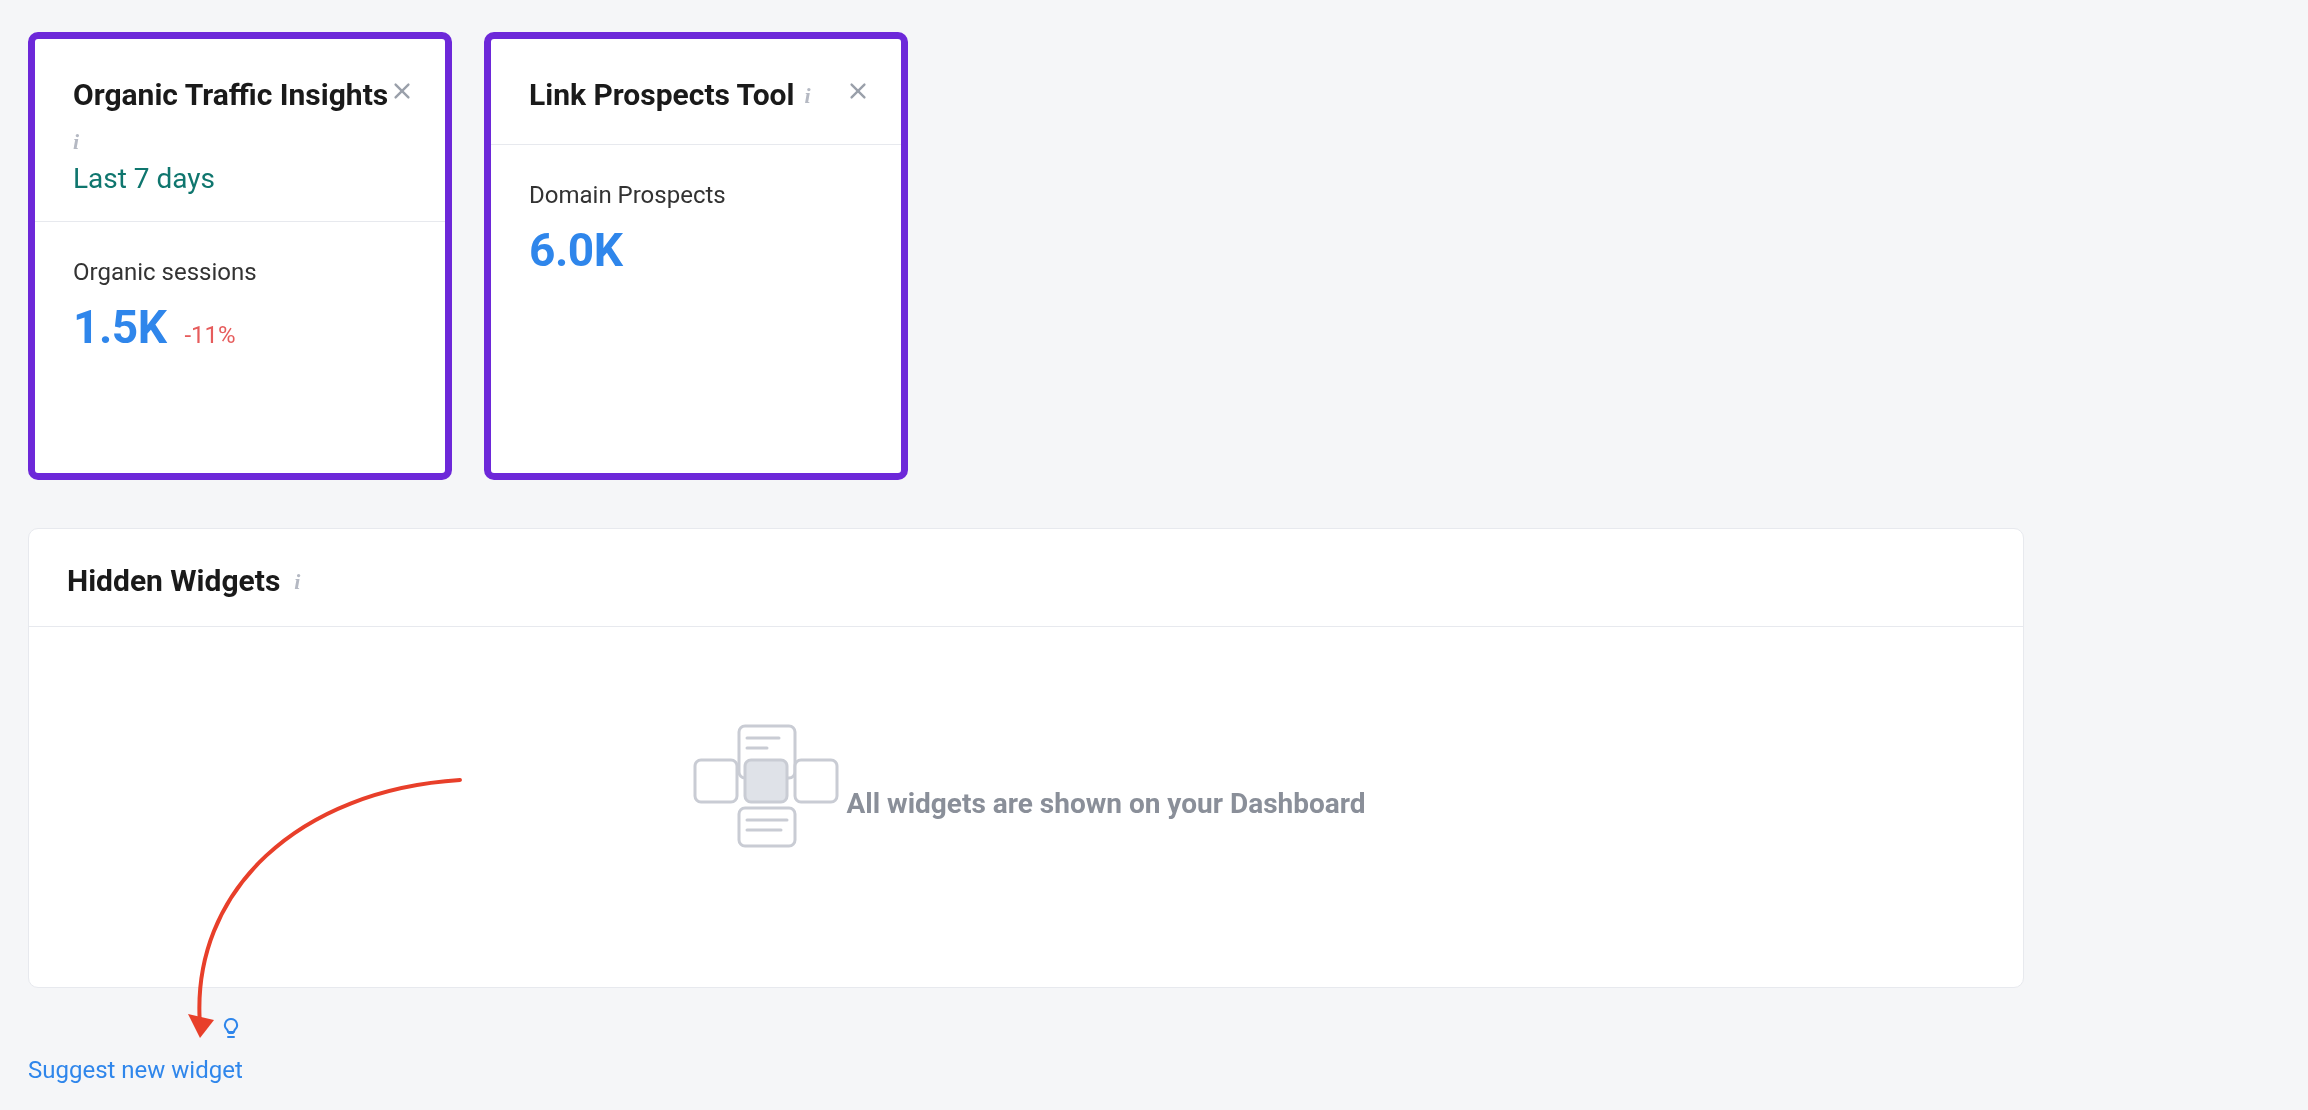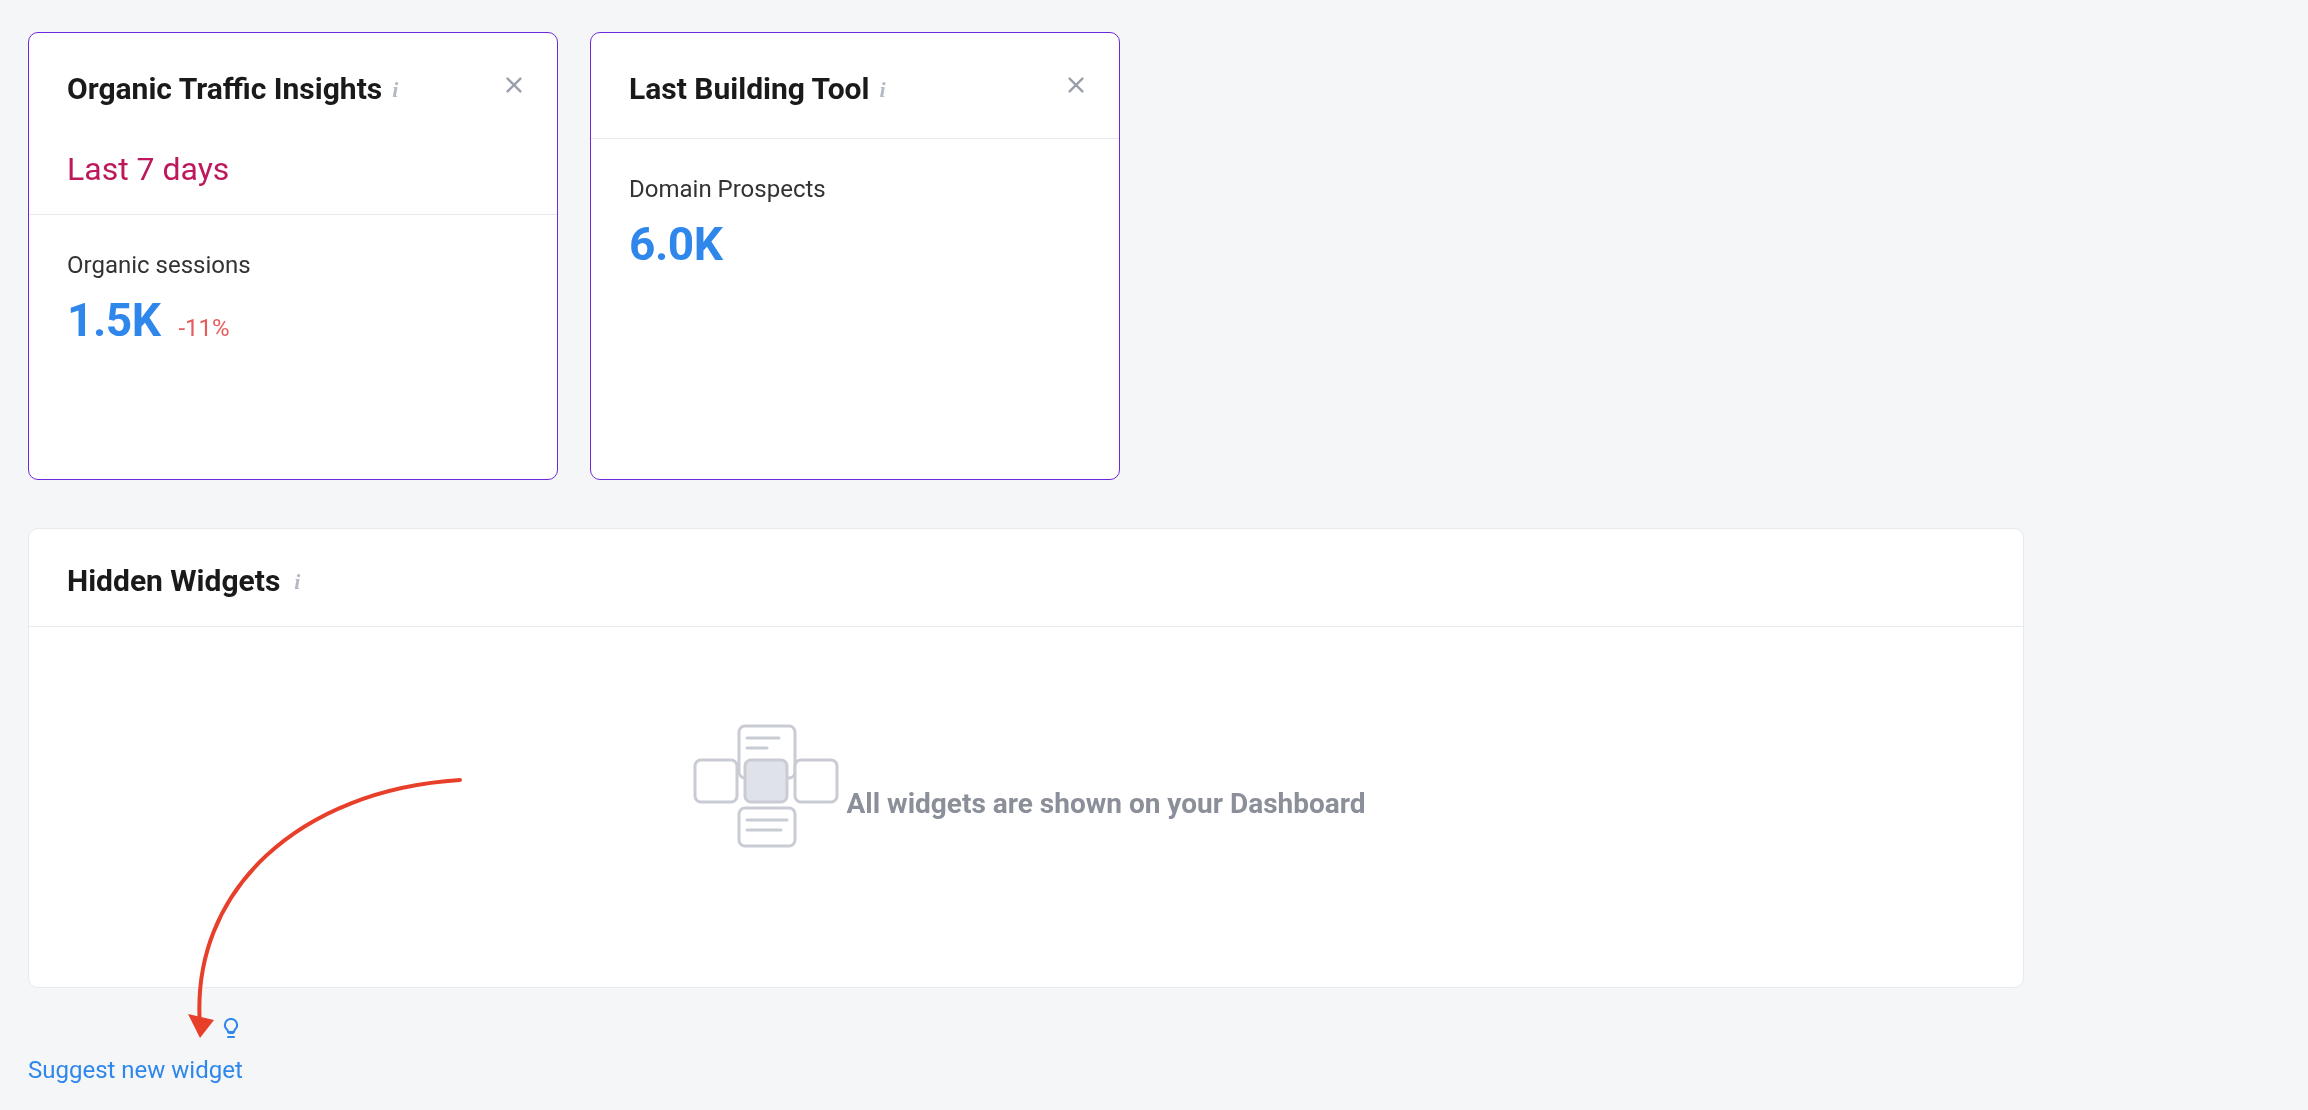--- a/index.html
+++ b/index.html
@@ -8,23 +8,23 @@
       background:#f5f6f8;
       width:2308px;
       height:1110px;
       padding:32px 28px 30px;
       position:relative;
       color:#1a1a1a;
     }
     
     .widget-row { display:flex; gap:32px; }
     .widget-card {
-      width:530px;
+      width:424px;
       background:#fff;
-      border:1px solid #6d28d9;
+      border:7px solid #6d28d9;
       border-radius:10px;
       display:flex;
       flex-direction:column;
       position:relative;
       min-height:448px;
     }
     .widget-header {
       padding:36px 42px 28px 38px;
       border-bottom:1px solid #e7e9ee;
       position:relative;
@@ -53,23 +53,23 @@
     .widget-close {
       position:absolute;
       right:32px;
       top:40px;
       color:#9aa0aa;
       font-size:28px;
       line-height:1;
       cursor:pointer;
     }
     .widget-subheader {
-      font-size:32px;
-      color:#be185d;
-      margin-top:40px;
+      font-size:28px;
+      color:#0f766e;
+      margin-top:7px;
     }
     .widget-body {
       padding:36px 38px 42px 38px;
     }
     .metric-label {
       font-size:24px;
       color:#333;
       margin-bottom:14px;
     }
     .metric-value-row {
@@ -171,21 +171,21 @@
       <div class="metric-value-row">
         <span class="metric-value">1.5K</span>
         <span class="metric-delta">-11%</span>
       </div>
     </div>
   </div>
 
   <div class="widget-card">
     <div class="widget-header">
       <div class="widget-title">
-        <span>Last Building Tool</span>
+        <span>Link Prospects Tool</span>
         <span class="info-icon">i</span>
       </div>
       <div class="widget-close">
         <svg width="22" height="22" viewBox="0 0 24 24" fill="none" stroke="currentColor" stroke-width="2.6" stroke-linecap="round">
             <line x1="5" y1="5" x2="19" y2="19"></line>
             <line x1="19" y1="5" x2="5" y2="19"></line>
           </svg>
       </div>
     </div>
     <div class="widget-body">

